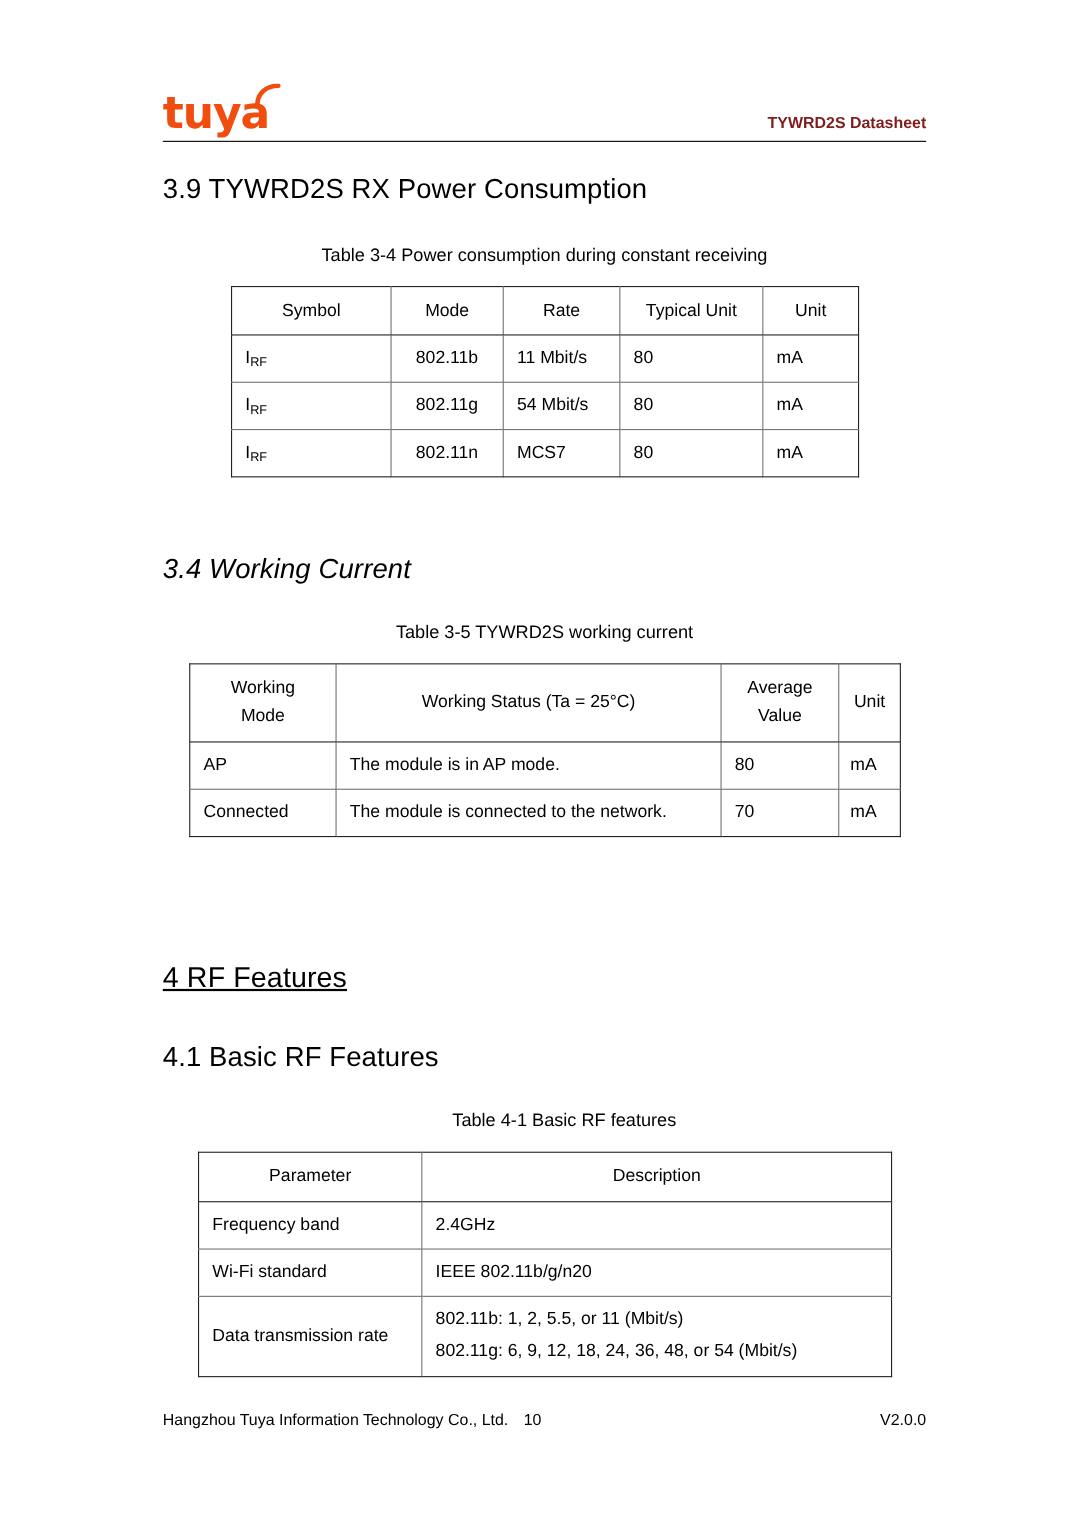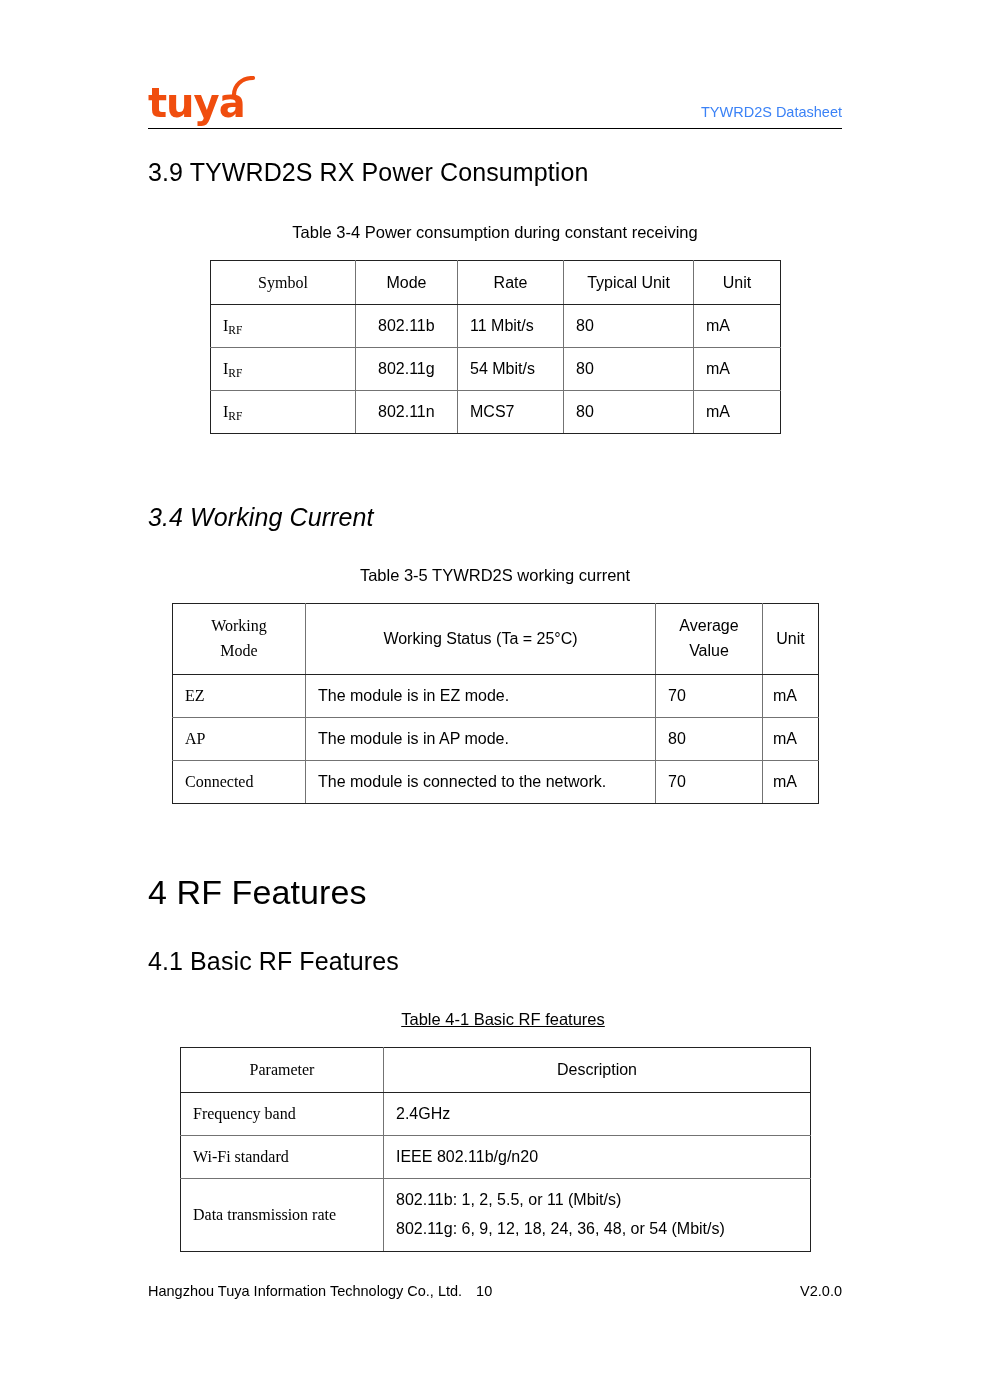--- a/index.html
+++ b/index.html
@@ -55,22 +55,23 @@
     left: 83px;
     top: 0px;
     width: 26px;
     height: 22px;
   }
   .header-title {
     position: absolute;
     right: 0;
     top: 32px;
     font-size: 14.5px;
-    color: #3b82f6;
-    white-space: nowrap;
+    color: #7f1d1d;
+    white-space: nowrap;
+    font-weight: bold;
   }
   .header-rule {
     position: absolute;
     left: 148px;
     top: 128px;
     width: 694px;
     height: 0;
     border-top: 1.6px solid #000;
   }
 
@@ -79,24 +80,25 @@
     position: absolute;
     left: 148px;
     font-size: 25px;
     font-weight: normal;
     letter-spacing: 0.1px;
     white-space: nowrap;
   }
   .h1 {
     position: absolute;
     left: 148px;
-    font-size: 34px;
+    font-size: 26px;
     font-weight: normal;
     letter-spacing: 0.1px;
     white-space: nowrap;
+    text-decoration: underline;
   }
 
   
   .caption {
     position: absolute;
     text-align: center;
     font-size: 16.5px;
     white-space: nowrap;
   }
 
@@ -116,21 +118,21 @@
   table.doc-table td.hcell {
     text-align: center;
     border-bottom: 1.5px solid #222;
   }
   table.doc-table td.bcell {
     text-align: left;
   }
   .cellpad-l {
     padding: 0 0 0 12px;
   }
-  table.doc-table .outer-l { border-left: 1.6px solid #222; font-family: Liberation Serif, serif; }
+  table.doc-table .outer-l { border-left: 1.6px solid #222; }
   table.doc-table .outer-r { border-right: 1.6px solid #222; }
   table.doc-table .outer-t { border-top: 1.6px solid #222; }
   table.doc-table .outer-b { border-bottom: 1.6px solid #222; }
 
   .twoline {
     line-height: 1.55;
     text-align: center;
   }
   .twoline-left {
     line-height: 1.8;
@@ -268,47 +270,41 @@
         <td class="hcell outer-t">Working Status (Ta = 25°C)</td>
         <td class="hcell outer-t">
           <div class="twoline">
             <div>Average</div>
             <div>Value</div>
           </div>
         </td>
         <td class="hcell outer-t outer-r">Unit</td>
       </tr>
 
-      <tr>
-        <td class="bcell outer-l" style="height:42px;"><span class="cellpad-l">EZ</span></td>
-        <td class="bcell"><span class="cellpad-l">The module is in EZ mode.</span></td>
-        <td class="bcell"><span class="cellpad-l">70</span></td>
-        <td class="bcell outer-r"><span class="cellpad-l" style="padding-left:10px;">mA</span></td>
-      </tr>
 
       <tr>
         <td class="bcell outer-l" style="height:42px;"><span class="cellpad-l">AP</span></td>
         <td class="bcell"><span class="cellpad-l">The module is in AP mode.</span></td>
         <td class="bcell"><span class="cellpad-l">80</span></td>
         <td class="bcell outer-r"><span class="cellpad-l" style="padding-left:10px;">mA</span></td>
       </tr>
 
       <tr>
         <td class="bcell outer-l outer-b" style="height:42px;"><span class="cellpad-l">Connected</span></td>
         <td class="bcell outer-b"><span class="cellpad-l">The module is connected to the network.</span></td>
         <td class="bcell outer-b"><span class="cellpad-l">70</span></td>
         <td class="bcell outer-b outer-r"><span class="cellpad-l" style="padding-left:10px;">mA</span></td>
       </tr>
     </tbody>
   </table>
 
   <div class="h1" style="top:873px;">4 RF Features</div>
   <div class="h2" style="top:947px;">4.1 Basic RF Features</div>
 
-  <div class="caption" style="left:188px; top:1010px; width:630px;text-decoration:underline;">Table 4-1 Basic RF features</div>
+  <div class="caption" style="left:198px; top:1010px; width:630px;">Table 4-1 Basic RF features</div>
 
   <table class="doc-table" style="left:180px; top:1047px; width:630px;">
     <colgroup>
       <col style="width:203px">
       <col style="width:427px">
     </colgroup>
     <tbody>
       <tr>
         <td class="hcell outer-l outer-t" style="height:44px;margin-left:15px;">Parameter</td>
         <td class="hcell outer-t outer-r">Description</td>

